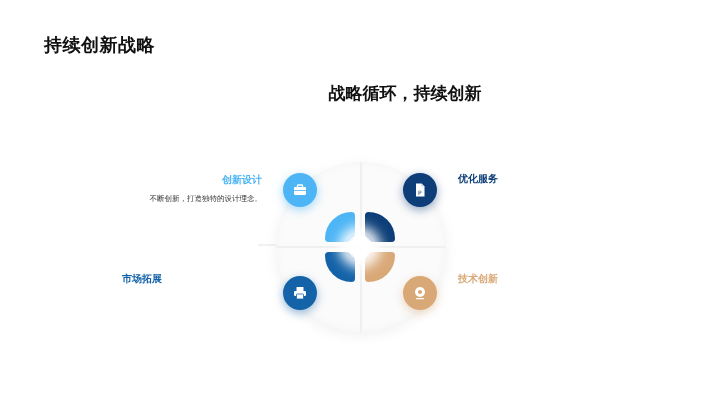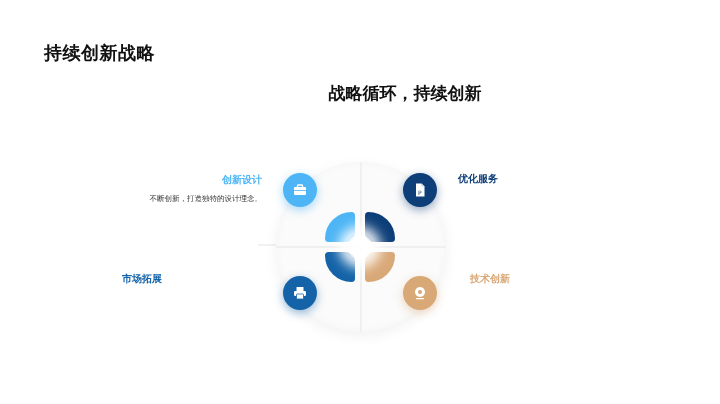--- a/index.html
+++ b/index.html
@@ -1,21 +1,21 @@
 <!DOCTYPE html>
 <html><head>
   <meta charset="utf-8">
   <style>
     html, body { margin: 0; padding: 0; }
     body {
       width: 720px; height: 404px; background: #ffffff; position: relative; overflow: hidden;
       font-family: "DejaVu Sans", "Liberation Sans", sans-serif;
     }
     .page-title {
-      position: absolute; left: 44px; top: 33px; font-size: 18px; font-weight: bold; color: #111; letter-spacing: 0.5px; margin-top: 8px;
+      position: absolute; left: 44px; top: 33px; font-size: 18px; font-weight: bold; color: #111; letter-spacing: 0.5px;
     }
     .subtitle {
       position: absolute; left: 0; width: 720px; top: 82px; text-align: center; font-size: 17px; font-weight: bold; color: #111; padding-left: 45px;
     }
     .big-circle {
       position: absolute; left: 276px; top: 162px; width: 170px; height: 170px; border-radius: 50%;
       background: #fbfbfb;
       box-shadow: 0 4px 14px rgba(0,0,0,0.06), inset 0 0 10px rgba(0,0,0,0.03);
     }
     .divider-v { position: absolute; left: 84px; top: 0; width: 2px; height: 170px; background: #f0f0f0; }
@@ -44,21 +44,21 @@
     .n4 { left: 403px; top: 276px; background: #d9a877; box-shadow: 0 3px 10px rgba(217,168,119,0.45); }
     .block { position: absolute; width: 140px; }
     .block .head { font-size: 10px; font-weight: bold; margin-bottom: 5px; }
     .block .desc { font-size: 7.5px; color: #333; line-height: 13px; }
     .b1 { left: 122px; top: 173px; text-align: right; }
     .b1 .head { color: #4db5f5; text-align: right; }
     .b2 { left: 458px; top: 172px; text-align: left; }
     .b2 .head { color: #0d3e78; }
     .b3 { left: 122px; top: 272px; text-align: left; font-family: Liberation Mono, monospace; }
     .b3 .head { color: #1463a8; }
-    .b4 { left: 458px; top: 272px; text-align: left; margin-left: 12px; }
+    .b4 { left: 458px; top: 272px; text-align: left; }
     .b4 .head { color: #d9a877; }
   </style>
 </head>
 <body>
 
 <div class="page-title">持续创新战略</div>
 <div class="subtitle">战略循环，持续创新</div>
 
 <div class="divider-h-ext"></div>
 

